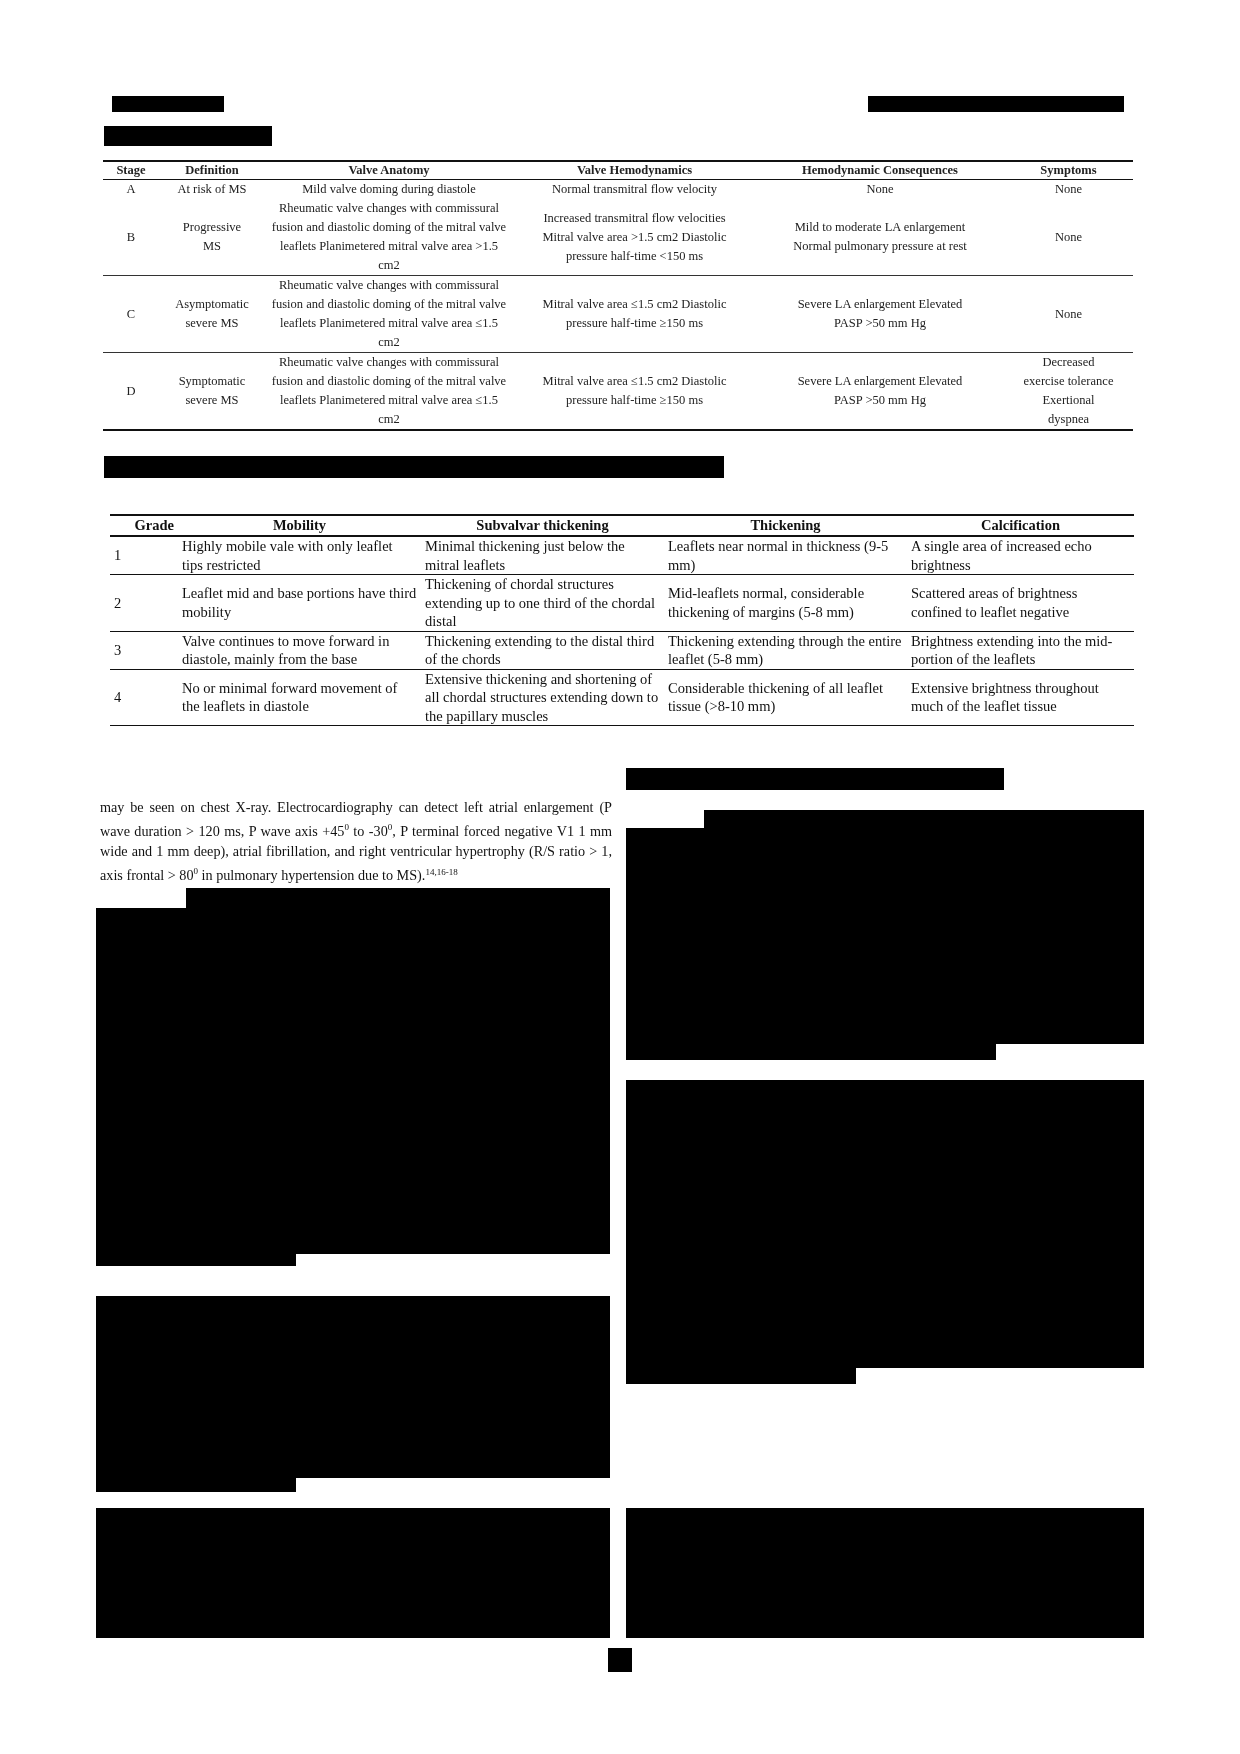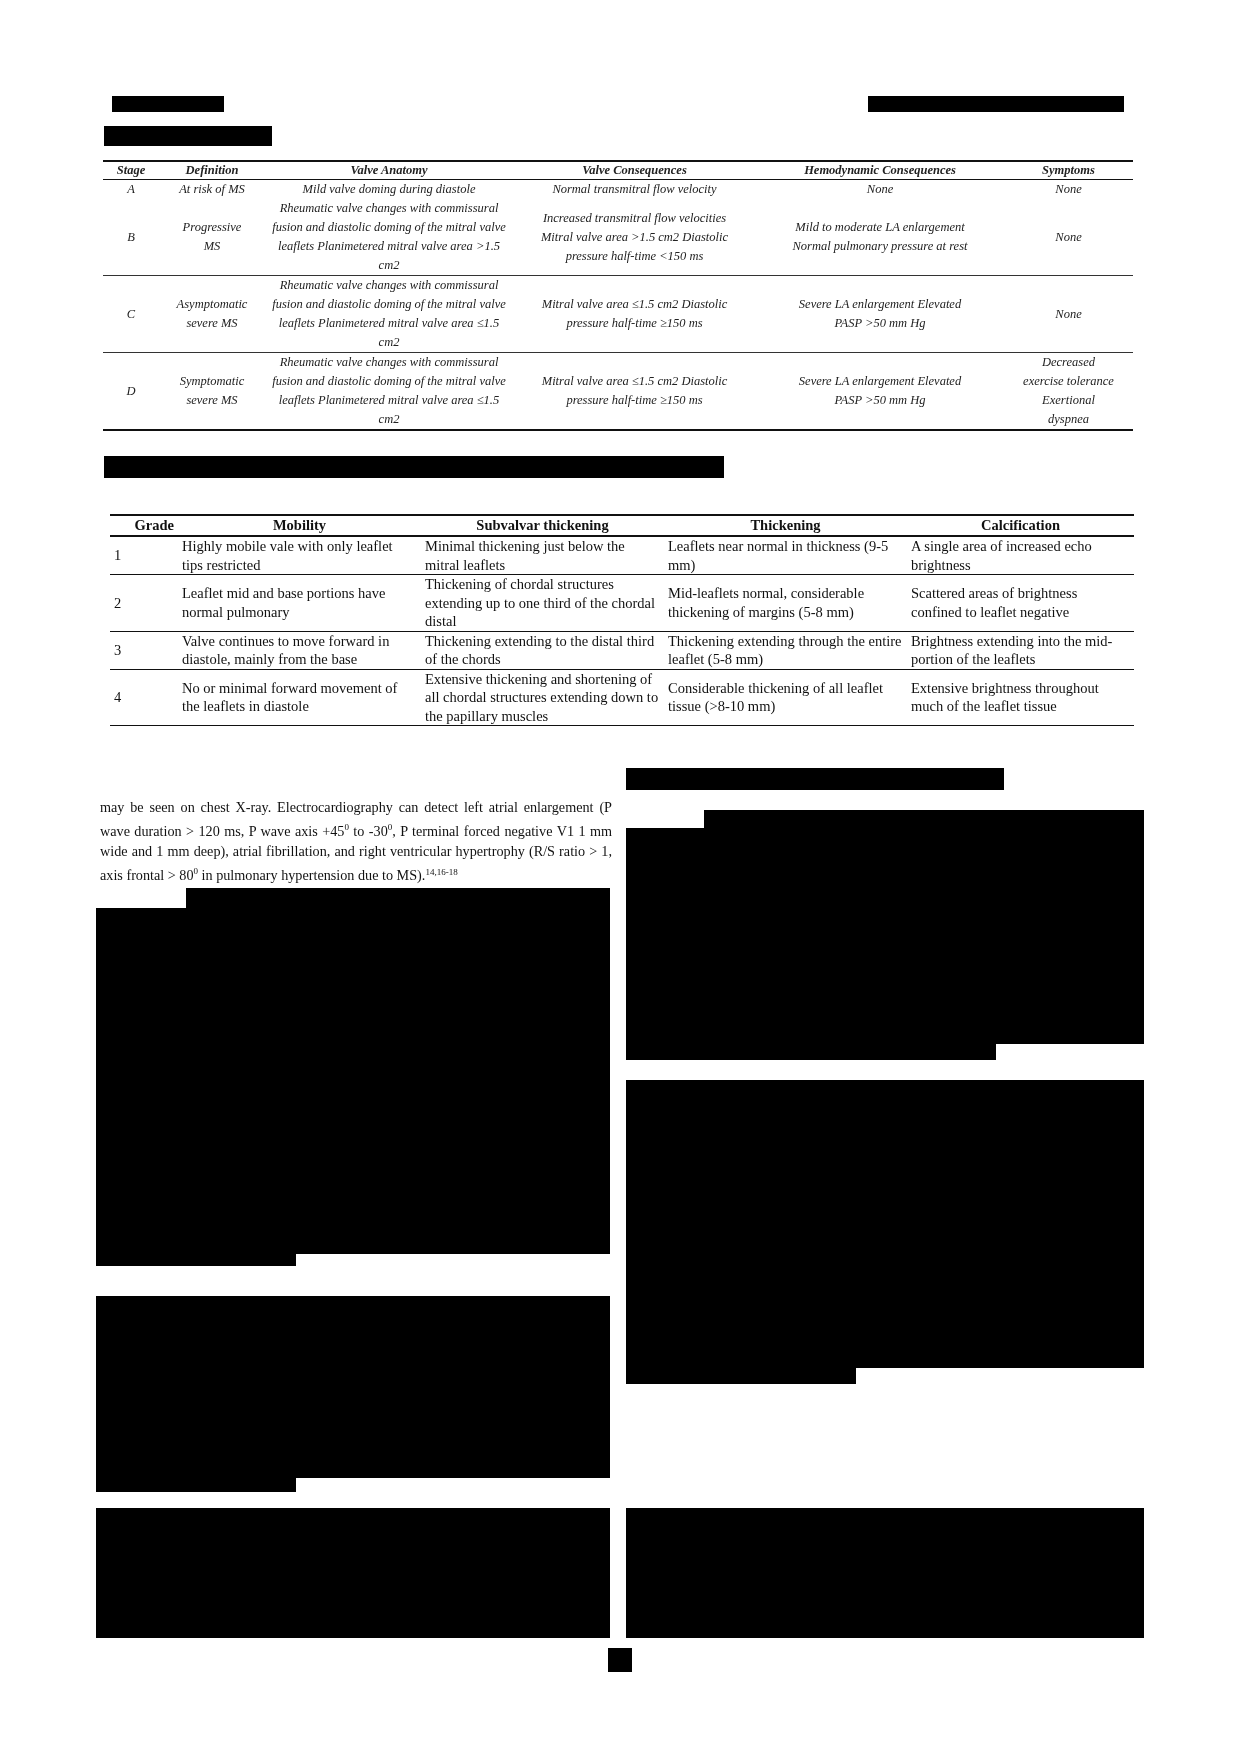--- a/index.html
+++ b/index.html
@@ -1,20 +1,20 @@
 <!DOCTYPE html>
 <html><head>
 <meta charset="utf-8">
 <style>
   html, body { margin: 0; padding: 0; background: #ffffff; }
   body { width: 1240px; height: 1754px; position: relative; overflow: hidden; font-family: "Liberation Serif", serif; color: #111; }
   .redact { position: absolute; background: #000; }
 
   
-  .t1 { position: absolute; left: 103px; top: 160px; width: 1030px; border-collapse: collapse; font-size: 12.5px; color: #222; font-style: italic; }
+  .t1 { position: absolute; left: 103px; top: 160px; width: 1030px; border-collapse: collapse; font-size: 12.5px; color: #222; }
   .t1 th { font-weight: bold; font-size: 12.5px; padding: 1px 4px; border-top: 2px solid #111; border-bottom: 1.5px solid #111; text-align: center; }
   .t1 td { text-align: center; vertical-align: middle; padding: 0 4px; line-height: 19px; }
   .t1 tr.row-b td, .t1 tr.row-c td { border-bottom: 1px solid #333; }
   .t1 tr.row-d td { border-bottom: 2.5px solid #111; }
 
   
   .t2 { position: absolute; left: 110px; top: 514px; width: 1024px; border-collapse: collapse; font-size: 14.5px; color: #111; }
   .t2 th { font-weight: bold; padding: 1px 4px; border-top: 2px solid #111; border-bottom: 2px solid #111; font-size: 14.5px; }
   .t2 th.grade { text-align: right; }
   .t2 td { text-align: left; vertical-align: middle; padding: 0 4px; line-height: 18.5px; border-bottom: 1.5px solid #111; }
@@ -30,21 +30,21 @@
 <div class="redact" style="left:112px;top:96px;width:112px;height:16px;"></div>
 <div class="redact" style="left:868px;top:96px;width:256px;height:16px;"></div>
 <div class="redact" style="left:104px;top:126px;width:168px;height:20px;"></div>
 
 <table class="t1">
   <thead>
     <tr>
       <th style="width:48px">Stage</th>
       <th style="width:98px">Definition</th>
       <th style="width:240px">Valve Anatomy</th>
-      <th style="width:235px">Valve Consequences</th>
+      <th style="width:235px">Valve Hemodynamics</th>
       <th style="width:240px">Hemodynamic Consequences</th>
       <th>Symptoms</th>
     </tr>
   </thead>
   <tbody>
     <tr class="row-a">
       <td>A</td>
       <td>At risk of MS</td>
       <td>Mild valve doming during diastole</td>
       <td>Normal transmitral flow velocity</td>
@@ -93,21 +93,21 @@
   <tbody>
     <tr>
       <td class="g">1</td>
       <td>Highly mobile vale with only leaflet tips restricted</td>
       <td>Minimal thickening just below the mitral leaflets</td>
       <td>Leaflets near normal in thickness (9-5 mm)</td>
       <td>A single area of increased echo brightness</td>
     </tr>
     <tr>
       <td class="g">2</td>
-      <td>Leaflet mid and base portions have normal pulmonary</td>
+      <td>Leaflet mid and base portions have third mobility</td>
       <td>Thickening of chordal structures extending up to one third of the chordal distal</td>
       <td>Mid-leaflets normal, considerable thickening of margins (5-8 mm)</td>
       <td>Scattered areas of brightness confined to leaflet negative</td>
     </tr>
     <tr>
       <td class="g">3</td>
       <td>Valve continues to move forward in diastole, mainly from the base</td>
       <td>Thickening extending to the distal third of the chords</td>
       <td>Thickening extending through the entire leaflet (5-8 mm)</td>
       <td>Brightness extending into the mid-portion of the leaflets</td>

